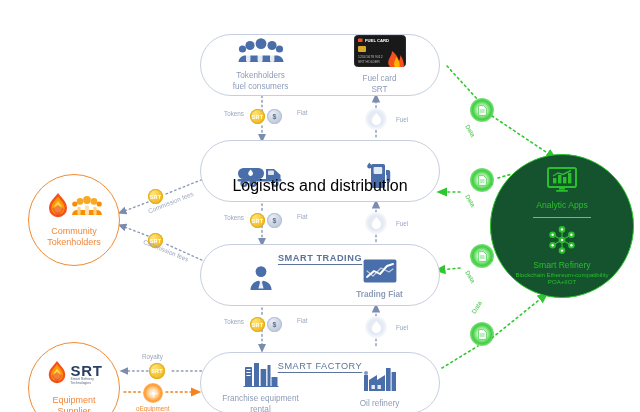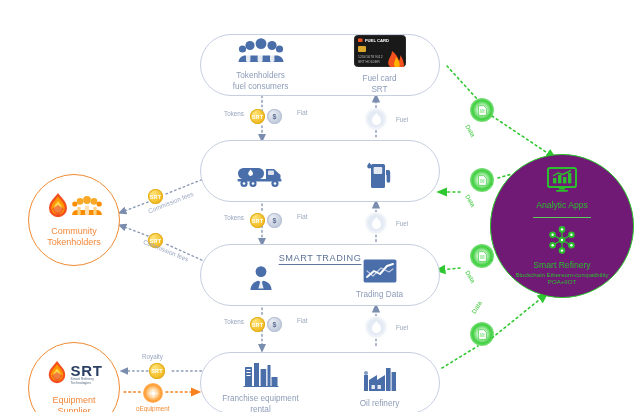--- a/index.html
+++ b/index.html
@@ -39,21 +39,21 @@
     border:1.6px solid #f08b33;
     background:#fff;
     display:flex; flex-direction:column; align-items:center; justify-content:center;
     gap:2px;
   }
   .circle-node .cnlabel {
     font-size:9px; color:#f2873a; text-align:center; line-height:1.22; font-weight:400;
   }
   .circle-green {
     position:absolute; border-radius:50%;
-    border:1.6px solid #27c329; background:#701a75;
+    border:1.6px solid #27c329; background:#14532d;
     display:flex; flex-direction:column; align-items:center; justify-content:center;
   }
   .gtitle { font-size:8.6px; color:#2bbf2d; text-align:center; line-height:1.25; }
   .gsub   { font-size:6.1px; color:#2bbf2d; text-align:center; line-height:1.18; max-width:118px; }
   .gdivider { width:58px; height:1px; background:#57cf58; margin:7px 0 8px; }
 
   
   .coin { position:absolute; border-radius:50%; display:flex; align-items:center; justify-content:center;
           font-size:5.4px; font-weight:bold; color:#fff; letter-spacing:.2px; }
   .coin-srt { background:radial-gradient(circle at 35% 30%, #ffe479, #f4bf2a 62%, #d79c12 100%);
@@ -215,23 +215,26 @@
             <g fill="#4a6ea9">
               <rect x="6" y="3" width="14" height="24" rx="1.6"></rect>
               <rect x="8.6" y="6" width="8.6" height="7" rx="1" fill="#fff" opacity=".85"></rect>
               <path d="M21 9h2.2a2 2 0 0 1 2 2v9a1.8 1.8 0 1 1-3.6 0v-6H21z"></path>
               <path d="M4.4 1.6c1.4 1.8 2.2 2.8 2.2 3.7a2.2 2.2 0 0 1-4.4 0c0-.9.8-1.9 2.2-3.7z"></path>
             </g>
           </svg>
         </span>
       </div>
     </div>
-  </div>
-
-  <div class="panel" style="left:200px; top:228px; width:240px; height:62px;">
+    <div style="position:absolute;left:0;right:0;bottom:6px;text-align:center;">
+      <span class="cap" style="display:inline-block;max-width:none;">Logistics and distribution</span>
+    </div>
+  </div>
+
+  <div class="panel" style="left:200px; top:228px; width:240px; height:62px;font-weight:bold;">
     <div class="panel-title">SMART TRADING</div>
     <div class="panel-cols" style="padding-top:10px;">
       <div class="pcol">
         <span class="ico">
           <svg width="28" height="26" viewBox="0 0 28 26">
             <g fill="#4a6ea9">
               <circle cx="14" cy="6.6" r="5.4"></circle>
               <path d="M3.4 25c.4-6 4.6-9.4 10.6-9.4S24.2 19 24.6 25z"></path>
               <path d="M11.6 14.6h4.8l-1.4 3 1.6 6h-5.2l1.6-6z" fill="#fff" opacity=".9"></path>
             </g>
@@ -239,26 +242,27 @@
         </span>
       </div>
       <div class="pcol">
         <span class="ico">
           <svg width="34" height="24" viewBox="0 0 34 24">
             <rect x="0.6" y="0.6" width="32.8" height="22.8" rx="1.6" fill="#4a6ea9"></rect>
             <polyline points="4,18 11,12 17,15 24,7 30,5" fill="none" stroke="#fff" stroke-width="1.9" stroke-linecap="round" stroke-linejoin="round"></polyline>
             <polyline points="4,12 10,17 18,9 26,13 30,10" fill="none" stroke="#fff" stroke-width="1.2" stroke-linecap="round" stroke-linejoin="round" opacity=".65"></polyline>
           </svg>
         </span>
-        <span class="cap">Trading Data</span>
+        <span class="cap">Trading Fiat</span>
       </div>
     </div>
   </div>
 
   <div class="panel" style="left:200px; top:336px; width:240px; height:62px;">
+    <div class="panel-title">SMART FACTORY</div>
     <div class="panel-cols" style="padding-top:10px;">
       <div class="pcol">
         <span class="ico">
           <svg width="36" height="26" viewBox="0 0 36 26">
             <g fill="#4a6ea9">
               <rect x="2" y="6" width="7" height="19" rx="0.6"></rect>
               <rect x="3.4" y="8" width="4.2" height="1" fill="#fff"></rect>
               <rect x="3.4" y="11" width="4.2" height="1" fill="#fff"></rect>
               <rect x="3.4" y="14" width="4.2" height="1" fill="#fff"></rect>
               <rect x="11" y="2" width="5" height="23"></rect>

